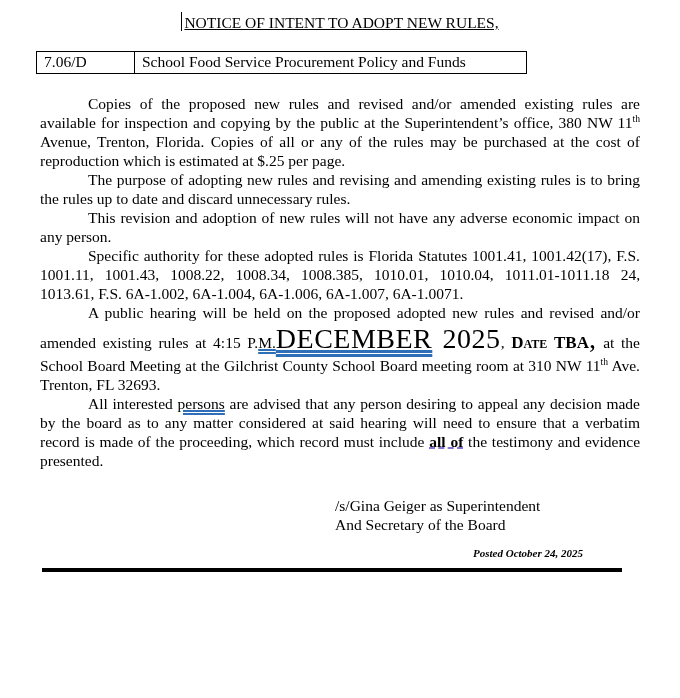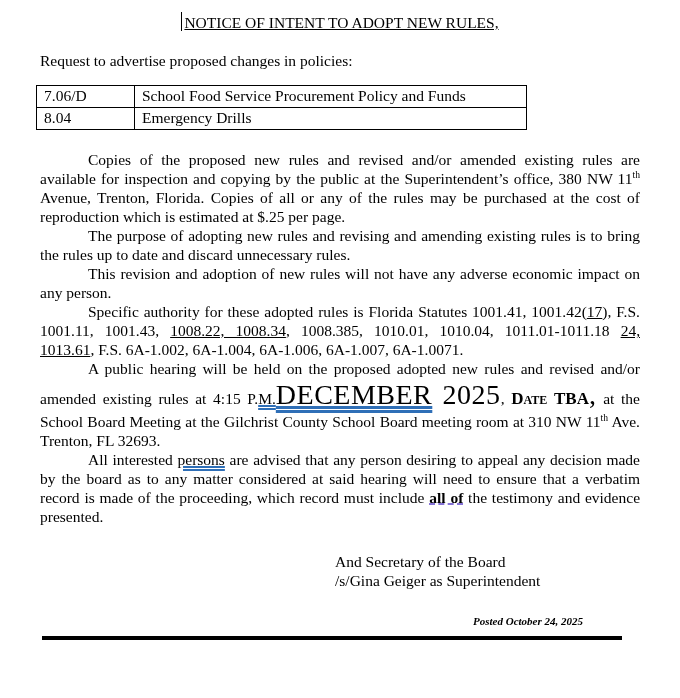--- a/index.html
+++ b/index.html
@@ -32,21 +32,21 @@
     width:491px;
     table-layout:fixed;
   }
   .policy-table td {
     border:1px solid #000;
     padding:1px 6px 2px 7px;
     font-size:15.5px;
     line-height:18px;
   }
   .policy-table td.code-col { width:84px; }
-  .u { text-decoration:underline; }
+  .u { }
   .gram-double {
     text-decoration-line:underline;
     text-decoration-style:double;
     text-decoration-color:#2f6fb7;
     text-decoration-thickness:2px;
   }
   .sugg-dashed {
     text-decoration-line:underline;
     text-decoration-style:dashed;
     text-decoration-color:#8572d6;
@@ -62,21 +62,21 @@
   .big.gram-double { text-decoration-thickness:3px; }
   .sc {
     font-weight:bold;
     font-variant:small-caps;
     font-size:17px;
   }
   sup { font-size:0.62em; line-height:0; }
   .signature-block { margin:26px 0 0 295px; line-height:19px; }
   .sig-line { display:block; }
   .posted-line {
-    margin-top:22px;
+    margin-top:10px;
     text-align:right;
     padding-right:57px;
     font-size:11px;
     font-style:italic;
     font-weight:bold;
   }
   .bottom-rule {
     margin:5px 0 0 2px;
     width:580px; height:4px;
     background:#000;
@@ -85,50 +85,45 @@
 </head>
 <body>
 
 <div class="page">
 
   <div class="title-block">
     <span class="title-line"><span class="caret"></span><span class="u-title">NOTICE OF INTENT TO ADOPT NEW RULES,</span></span>
   </div>
 
   <div class="intro-block">
-    <p class="para"><span>Request to advertise proposed changes in policies:</span></p>
   </div>
 
   <table class="policy-table">
     <tbody>
       <tr>
         <td class="code-col">7.06/D</td>
         <td>School Food Service Procurement Policy and Funds</td>
-      </tr>
-      <tr>
-        <td class="code-col">8.04</td>
-        <td>Emergency Drills</td>
       </tr>
     </tbody>
   </table>
 
   <p class="para indent"><span>Copies of the proposed new rules and revised and/or amended existing rules are available for inspection and copying by the public at the Superintendent’s office, 380 NW 11</span><sup>th</sup><span> Avenue, Trenton, Florida. Copies of all or any of the rules may be purchased at the cost of reproduction which is estimated at $.25 per page.</span></p>
 
   <p class="para indent"><span>The purpose of adopting new rules and revising and amending existing rules is to bring the rules up to date and discard unnecessary rules.</span></p>
 
   <p class="para indent"><span>This revision and adoption of new rules will not have any adverse economic impact on any person.</span></p>
 
   <p class="para indent"><span>Specific authority for these adopted rules is Florida Statutes 1001.41, 1001.42(</span><span class="u">17</span><span>), F.S. 1001.11, 1001.43, </span><span class="u">1008.22, 1008.34</span><span>, 1008.385, 1010.01, 1010.04, 1011.01-1011.18 </span><span class="u">24,</span><span> </span><span class="u">1013.61</span><span>, F.S. 6A-1.002, 6A-1.004, 6A-1.006, 6A-1.007, 6A-1.0071.</span></p>
 
   <p class="para indent"><span>A public hearing will be held on the proposed adopted new rules and revised and/or amended existing rules at 4:15 P.</span><span class="gram-double">M.</span><span class="big gram-double">DECEMBER</span><span class="big"> 2025</span><span>, </span><span class="sc">Date TBA</span><span class="big">,</span><span> at the School Board Meeting at the Gilchrist County School Board meeting room at 310 NW 11</span><sup>th</sup><span> Ave. Trenton, FL 32693.</span></p>
 
   <p class="para indent"><span>All interested </span><span class="gram-double">persons</span><span> are advised that any person desiring to appeal any decision made by the board as to any matter considered at said hearing will need to ensure that a verbatim record is made of the proceeding, which record must include </span><span class="sugg-dashed">all of</span><span> the testimony and evidence presented.</span></p>
 
   <div class="signature-block">
+    <span class="sig-line">/s/Gina Geiger as Superintendent</span>
     <span class="sig-line">And Secretary of the Board</span>
-    <span class="sig-line">/s/Gina Geiger as Superintendent</span>
   </div>
 
   <div class="posted-line">Posted October 24, 2025</div>
 
   <div class="bottom-rule"></div>
 
 </div>
 
 </body></html>

